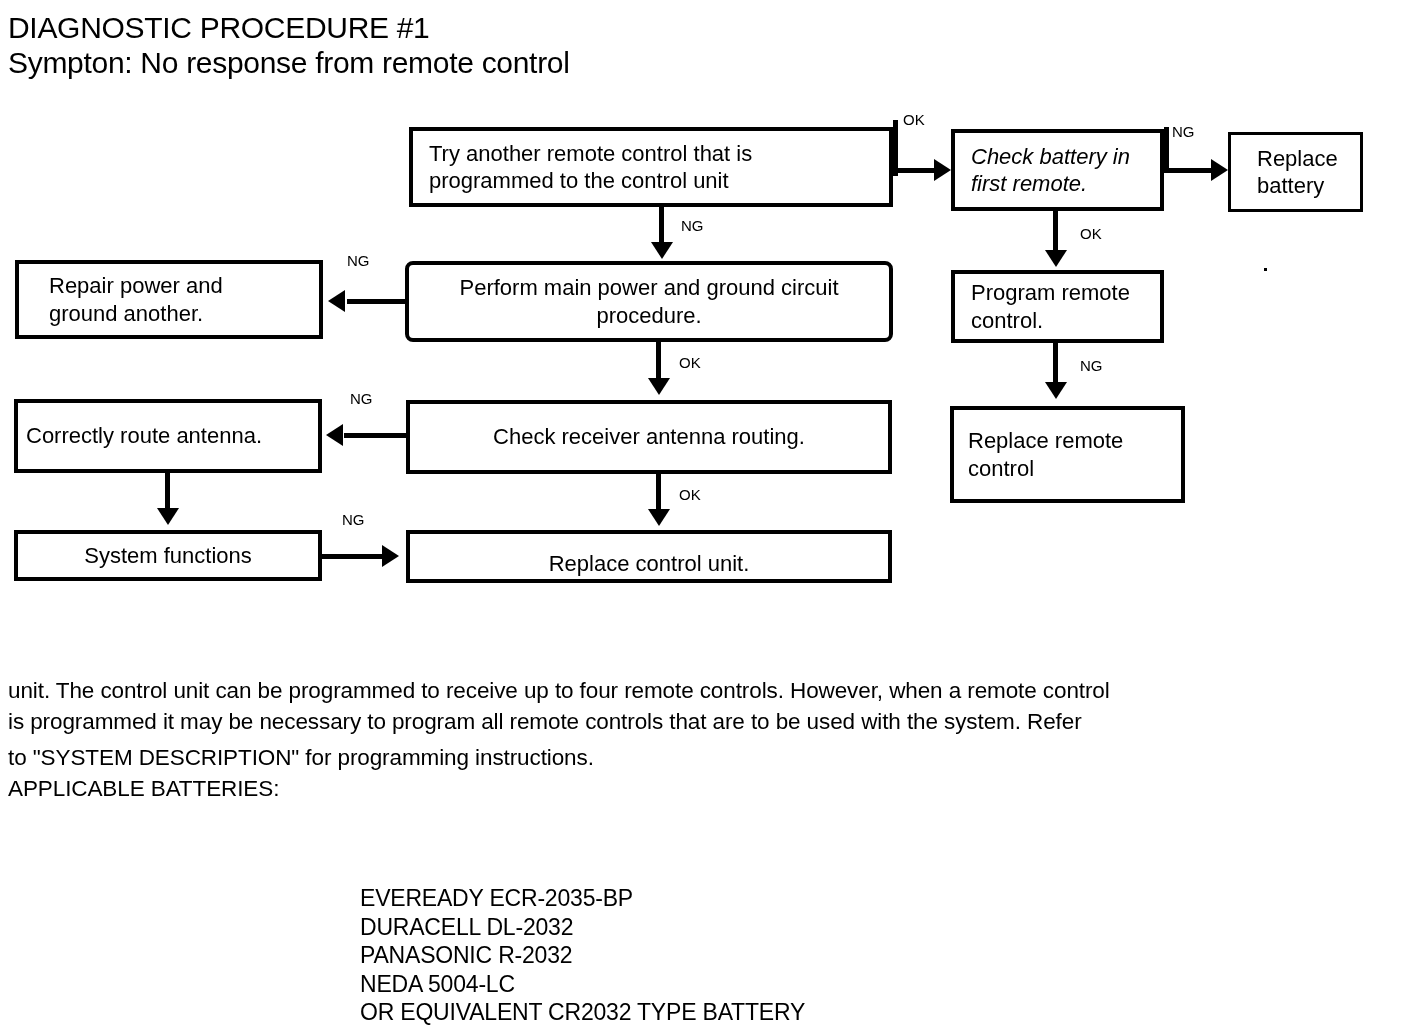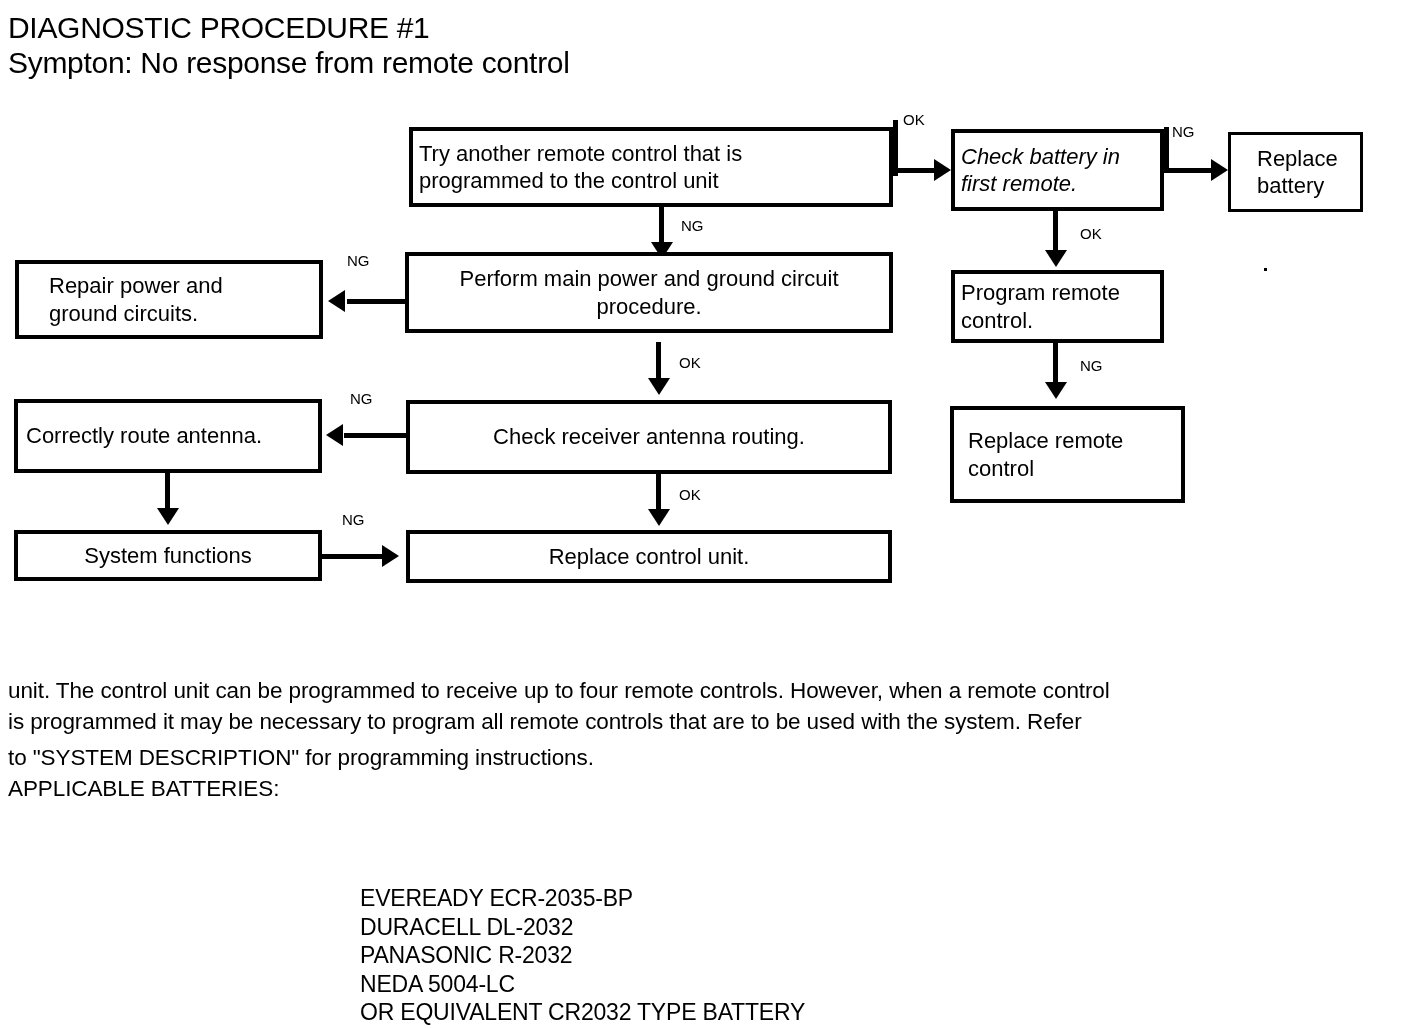--- a/index.html
+++ b/index.html
@@ -41,21 +41,21 @@
   .node {
     position: absolute;
     box-sizing: border-box;
     background: #ffffff;
     border: 4px solid #000000;
     display: flex;
     flex-direction: column;
     justify-content: center;
     font-size: 22px;
     line-height: 1.25;
-    padding: 2px 6px;
+    padding: 2px 16px;
     z-index: 3;
   }
   .node.thin { border-width: 3px; }
   .node .txt { white-space: pre-line; }
   .node.center { align-items: center; text-align: center; }
   .node.lefty  { align-items: flex-start; text-align: left; }
 
   
   .ln {
     position: absolute;
@@ -158,43 +158,43 @@
   <div class="node lefty" style="left:951px; top:270px; width:213px; height:73px;">
     <span class="txt">Program remote
 control.</span>
   </div>
 
   <div class="node lefty" style="left:950px; top:406px; width:235px; height:97px; padding-left:14px;">
     <span class="txt">Replace remote
 control</span>
   </div>
 
-  <div class="node center" style="left:405px; top:252px; width:488px; height:81px;">
+  <div class="node center" style="left:405px; top:261px; width:488px; height:81px;border-radius:8px;">
     <span class="txt">Perform main power and ground circuit
 procedure.</span>
   </div>
 
   <div class="node lefty" style="left:15px; top:260px; width:308px; height:79px; padding-left:30px;">
     <span class="txt">Repair power and
-ground circuits.</span>
+ground another.</span>
   </div>
 
   <div class="node center" style="left:406px; top:400px; width:486px; height:74px;">
     <span class="txt">Check receiver antenna routing.</span>
   </div>
 
   <div class="node lefty" style="left:14px; top:399px; width:308px; height:74px; padding-left:8px;">
     <span class="txt">Correctly route antenna.</span>
   </div>
 
   <div class="node center" style="left:14px; top:530px; width:308px; height:51px;">
     <span class="txt">System functions</span>
   </div>
 
-  <div class="node center" style="left:406px; top:530px; width:486px; height:53px;">
+  <div class="node center" style="left:406px; top:530px; width:486px; height:53px;justify-content:flex-end;">
     <span class="txt">Replace control unit.</span>
   </div>
 
   <div class="ln v" style="left:893px; top:120px; height:56px;"></div>
   <div class="ln h" style="left:893px; top:168px; width:44px;"></div>
   <div class="arrow right" style="left:934px; top:159px;"></div>
   <div class="edge-label" style="left:903px; top:112px;">OK</div>
 
   <div class="ln h" style="left:1164px; top:168px; width:52px;"></div>
   <div class="ln v" style="left:1164px; top:127px; height:45px;"></div>

